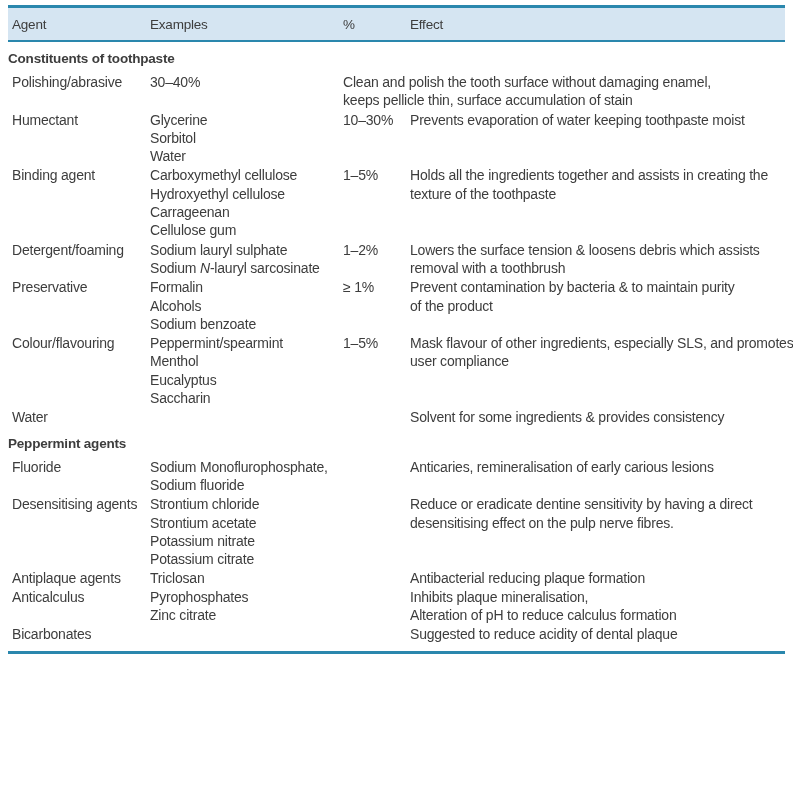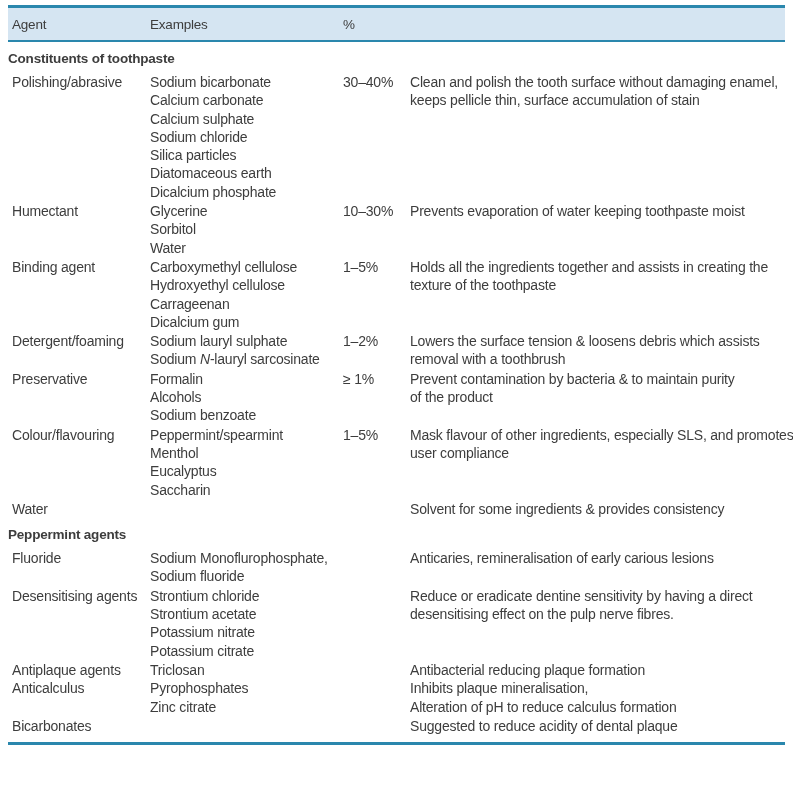--- a/index.html
+++ b/index.html
@@ -42,36 +42,28 @@
   }
 </style>
 </head>
 <body>
 
 <div class="page">
   <div class="thead">
     <div class="th agent">Agent</div>
     <div class="th examples">Examples</div>
     <div class="th percent">%</div>
+    <div class="th effect">Effect</div>
   </div>
   <div class="tbody">
       <div class="section-title">Constituents of toothpaste</div>
       <div class="row">
         <div class="cell agent">
           <div class="ln">Polishing/abrasive</div>
         </div>
-        <div class="cell examples">
-          <div class="ln">Sodium bicarbonate</div>
-          <div class="ln">Calcium carbonate</div>
-          <div class="ln">Calcium sulphate</div>
-          <div class="ln">Sodium chloride</div>
-          <div class="ln">Silica particles</div>
-          <div class="ln">Diatomaceous earth</div>
-          <div class="ln">Dicalcium phosphate</div>
-        </div>
         <div class="cell percent">
           <div class="ln">30–40%</div>
         </div>
         <div class="cell effect">
           <div class="ln">Clean and polish the tooth surface without damaging enamel,</div>
           <div class="ln">keeps pellicle thin, surface accumulation of stain</div>
         </div>
       </div>
       <div class="row">
         <div class="cell agent">
@@ -90,21 +82,21 @@
         </div>
       </div>
       <div class="row">
         <div class="cell agent">
           <div class="ln">Binding agent</div>
         </div>
         <div class="cell examples">
           <div class="ln">Carboxymethyl cellulose</div>
           <div class="ln">Hydroxyethyl cellulose</div>
           <div class="ln">Carrageenan</div>
-          <div class="ln">Dicalcium gum</div>
+          <div class="ln">Cellulose gum</div>
         </div>
         <div class="cell percent">
           <div class="ln">1–5%</div>
         </div>
         <div class="cell effect">
           <div class="ln">Holds all the ingredients together and assists in creating the</div>
           <div class="ln">texture of the toothpaste</div>
         </div>
       </div>
       <div class="row">

